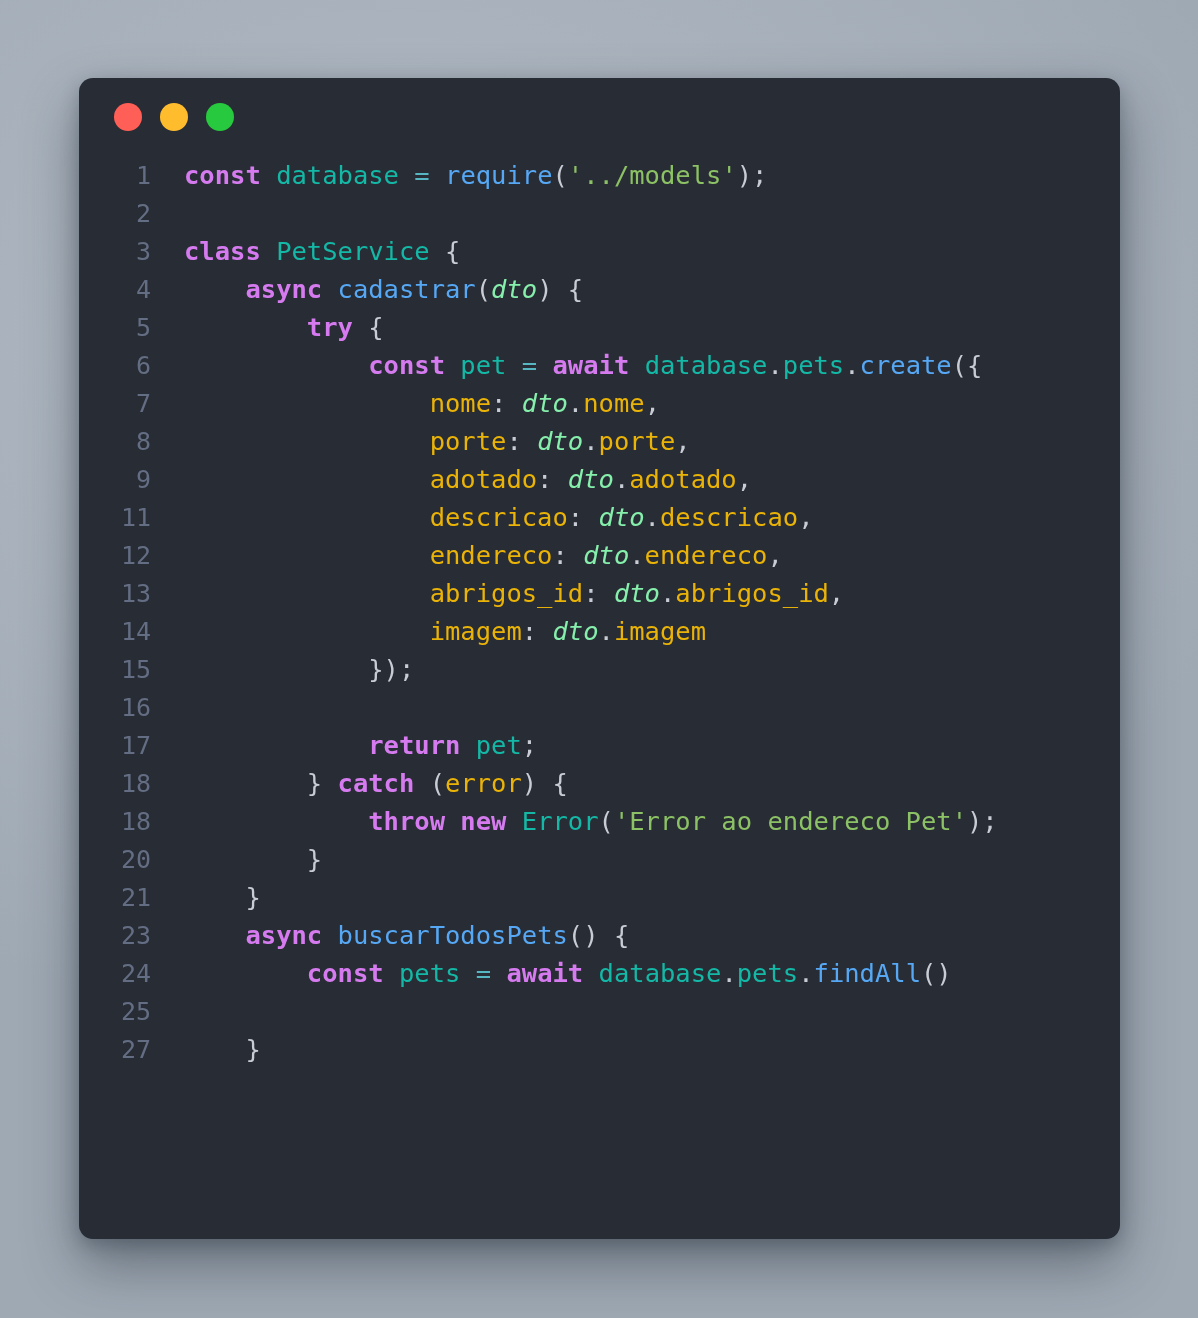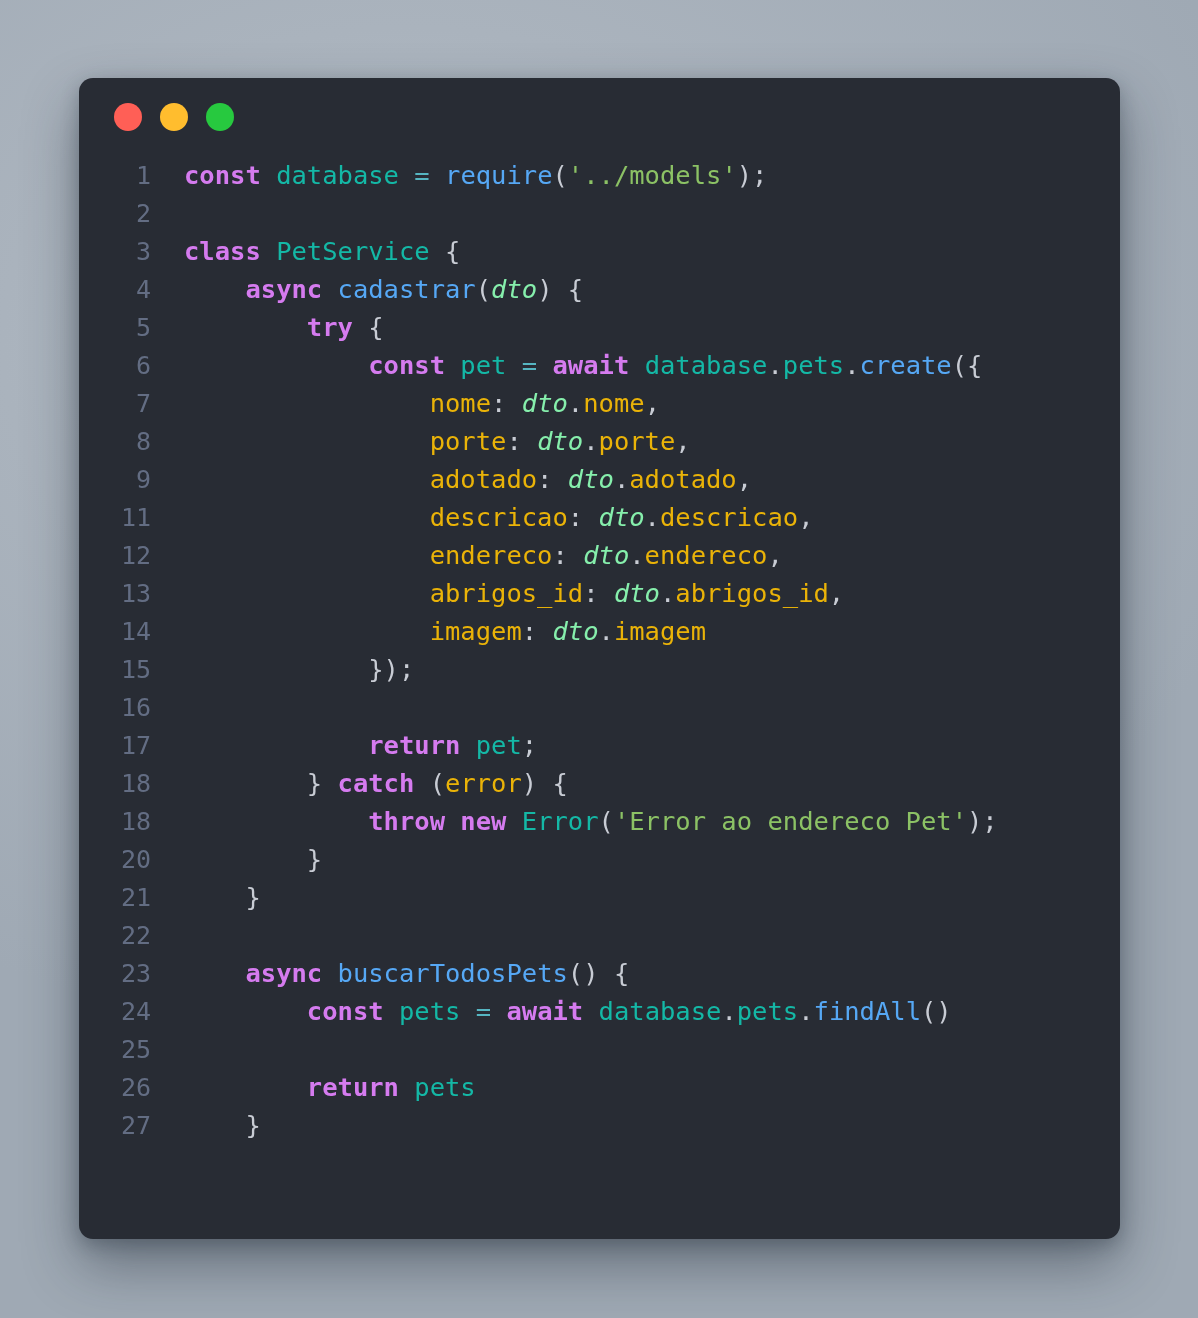--- a/index.html
+++ b/index.html
@@ -124,22 +124,20 @@
         <div class="code-line"><span class="ln">12</span><span class="code"><span class="t-plain">                </span><span class="t-prop">endereco</span><span class="t-punc">: </span><span class="t-param">dto</span><span class="t-punc">.</span><span class="t-prop">endereco</span><span class="t-punc">,</span></span></div>
         <div class="code-line"><span class="ln">13</span><span class="code"><span class="t-plain">                </span><span class="t-prop">abrigos_id</span><span class="t-punc">: </span><span class="t-param">dto</span><span class="t-punc">.</span><span class="t-prop">abrigos_id</span><span class="t-punc">,</span></span></div>
         <div class="code-line"><span class="ln">14</span><span class="code"><span class="t-plain">                </span><span class="t-prop">imagem</span><span class="t-punc">: </span><span class="t-param">dto</span><span class="t-punc">.</span><span class="t-prop">imagem</span></span></div>
         <div class="code-line"><span class="ln">15</span><span class="code"><span class="t-plain">            </span><span class="t-punc">});</span></span></div>
         <div class="code-line"><span class="ln">16</span><span class="code">&nbsp;</span></div>
         <div class="code-line"><span class="ln">17</span><span class="code"><span class="t-plain">            </span><span class="t-kw">return</span><span class="t-plain"> </span><span class="t-var">pet</span><span class="t-punc">;</span></span></div>
         <div class="code-line"><span class="ln">18</span><span class="code"><span class="t-plain">        </span><span class="t-punc">}</span><span class="t-plain"> </span><span class="t-kw">catch</span><span class="t-plain"> </span><span class="t-punc">(</span><span class="t-prop">error</span><span class="t-punc">) </span><span class="t-punc">{</span></span></div>
         <div class="code-line"><span class="ln">18</span><span class="code"><span class="t-plain">            </span><span class="t-kw">throw</span><span class="t-plain"> </span><span class="t-kw">new</span><span class="t-plain"> </span><span class="t-var">Error</span><span class="t-punc">(</span><span class="t-str">'Error ao endereco Pet'</span><span class="t-punc">);</span></span></div>
         <div class="code-line"><span class="ln">20</span><span class="code"><span class="t-plain">        </span><span class="t-punc">}</span></span></div>
         <div class="code-line"><span class="ln">21</span><span class="code"><span class="t-plain">    </span><span class="t-punc">}</span></span></div>
-        <div class="code-line"><span class="ln">22</span><span class="code">&nbsp;</span></div>
         <div class="code-line"><span class="ln">23</span><span class="code"><span class="t-plain">    </span><span class="t-kw">async</span><span class="t-plain"> </span><span class="t-fn">buscarTodosPets</span><span class="t-punc">() </span><span class="t-punc">{</span></span></div>
         <div class="code-line"><span class="ln">24</span><span class="code"><span class="t-plain">        </span><span class="t-kw">const</span><span class="t-plain"> </span><span class="t-var">pets</span><span class="t-plain"> </span><span class="t-op">=</span><span class="t-plain"> </span><span class="t-kw">await</span><span class="t-plain"> </span><span class="t-var">database</span><span class="t-punc">.</span><span class="t-var">pets</span><span class="t-punc">.</span><span class="t-fn">findAll</span><span class="t-punc">()</span></span></div>
         <div class="code-line"><span class="ln">25</span><span class="code">&nbsp;</span></div>
-        <div class="code-line"><span class="ln">26</span><span class="code"><span class="t-plain">        </span><span class="t-kw">return</span><span class="t-plain"> </span><span class="t-var">pets</span></span></div>
         <div class="code-line"><span class="ln">27</span><span class="code"><span class="t-plain">    </span><span class="t-punc">}</span></span></div>
       </div>
 
   </div>
 </div>
 
 </body></html>

